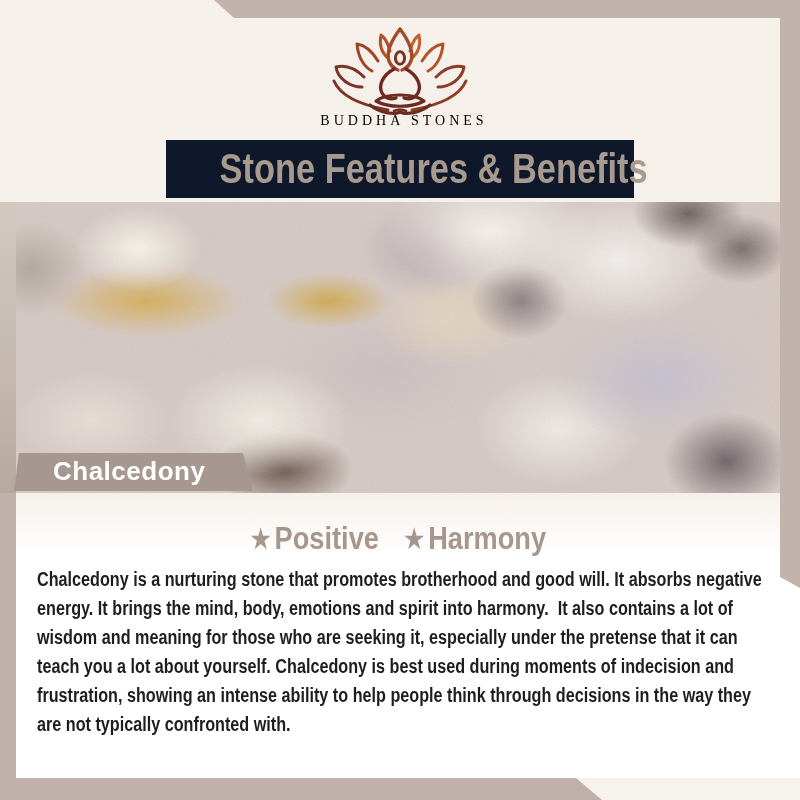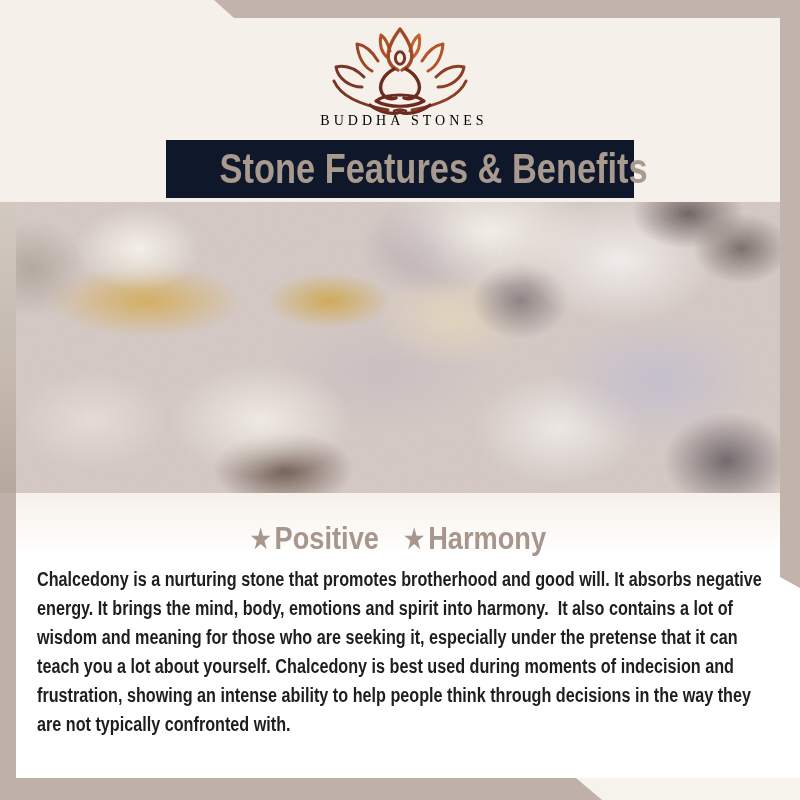--- a/index.html
+++ b/index.html
@@ -161,20 +161,23 @@
   <div class="photo">
     <svg class="noise">
       <filter id="grain">
         <feTurbulence type="fractalNoise" baseFrequency="0.8" numOctaves="2" stitchTiles="stitch"></feTurbulence>
         <feColorMatrix type="saturate" values="0"></feColorMatrix>
       </filter>
       <rect width="100%" height="100%" filter="url(#grain)" opacity="0.12"></rect>
     </svg>
   </div>
 
+  <div class="stone-label">
+    <span>Chalcedony</span>
+  </div>
 
   <div class="lower-panel">
     <div class="features">
       <span class="features-inner">
         <span class="feature">
           <span class="feature-star">★</span>
           <span class="feature-label">Positive</span>
         </span>
         <span class="feature">
           <span class="feature-star">★</span>

